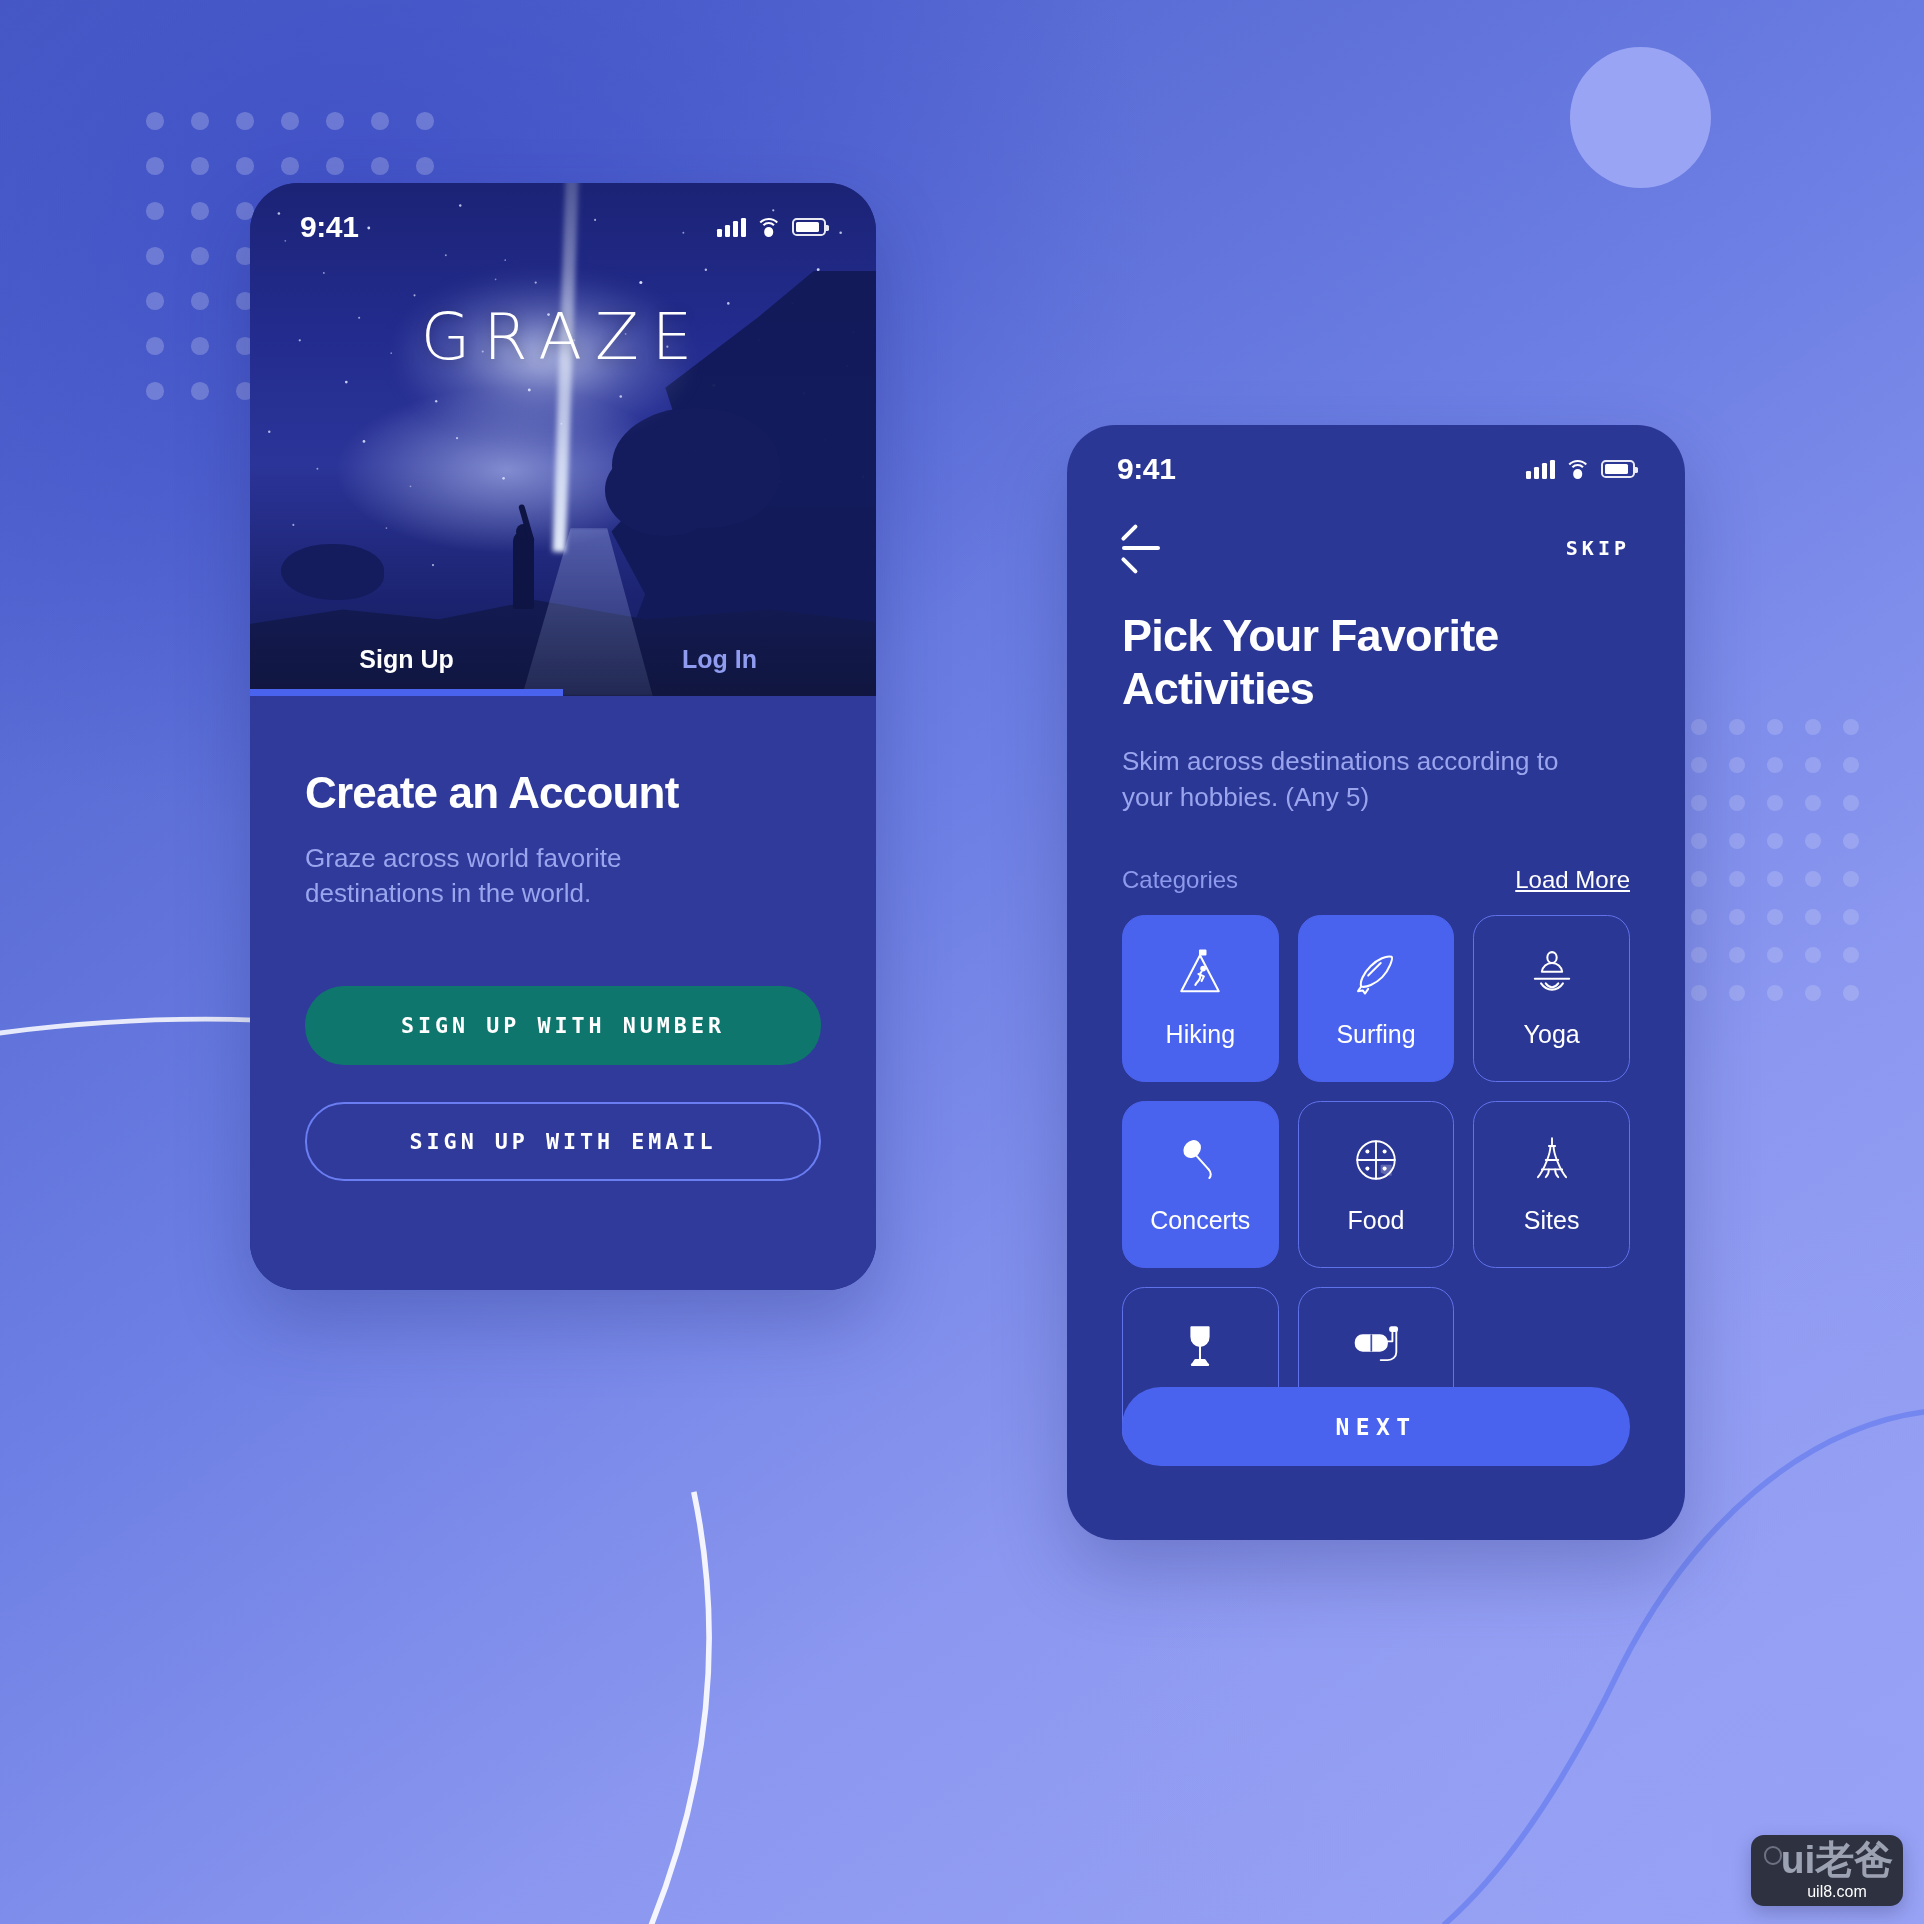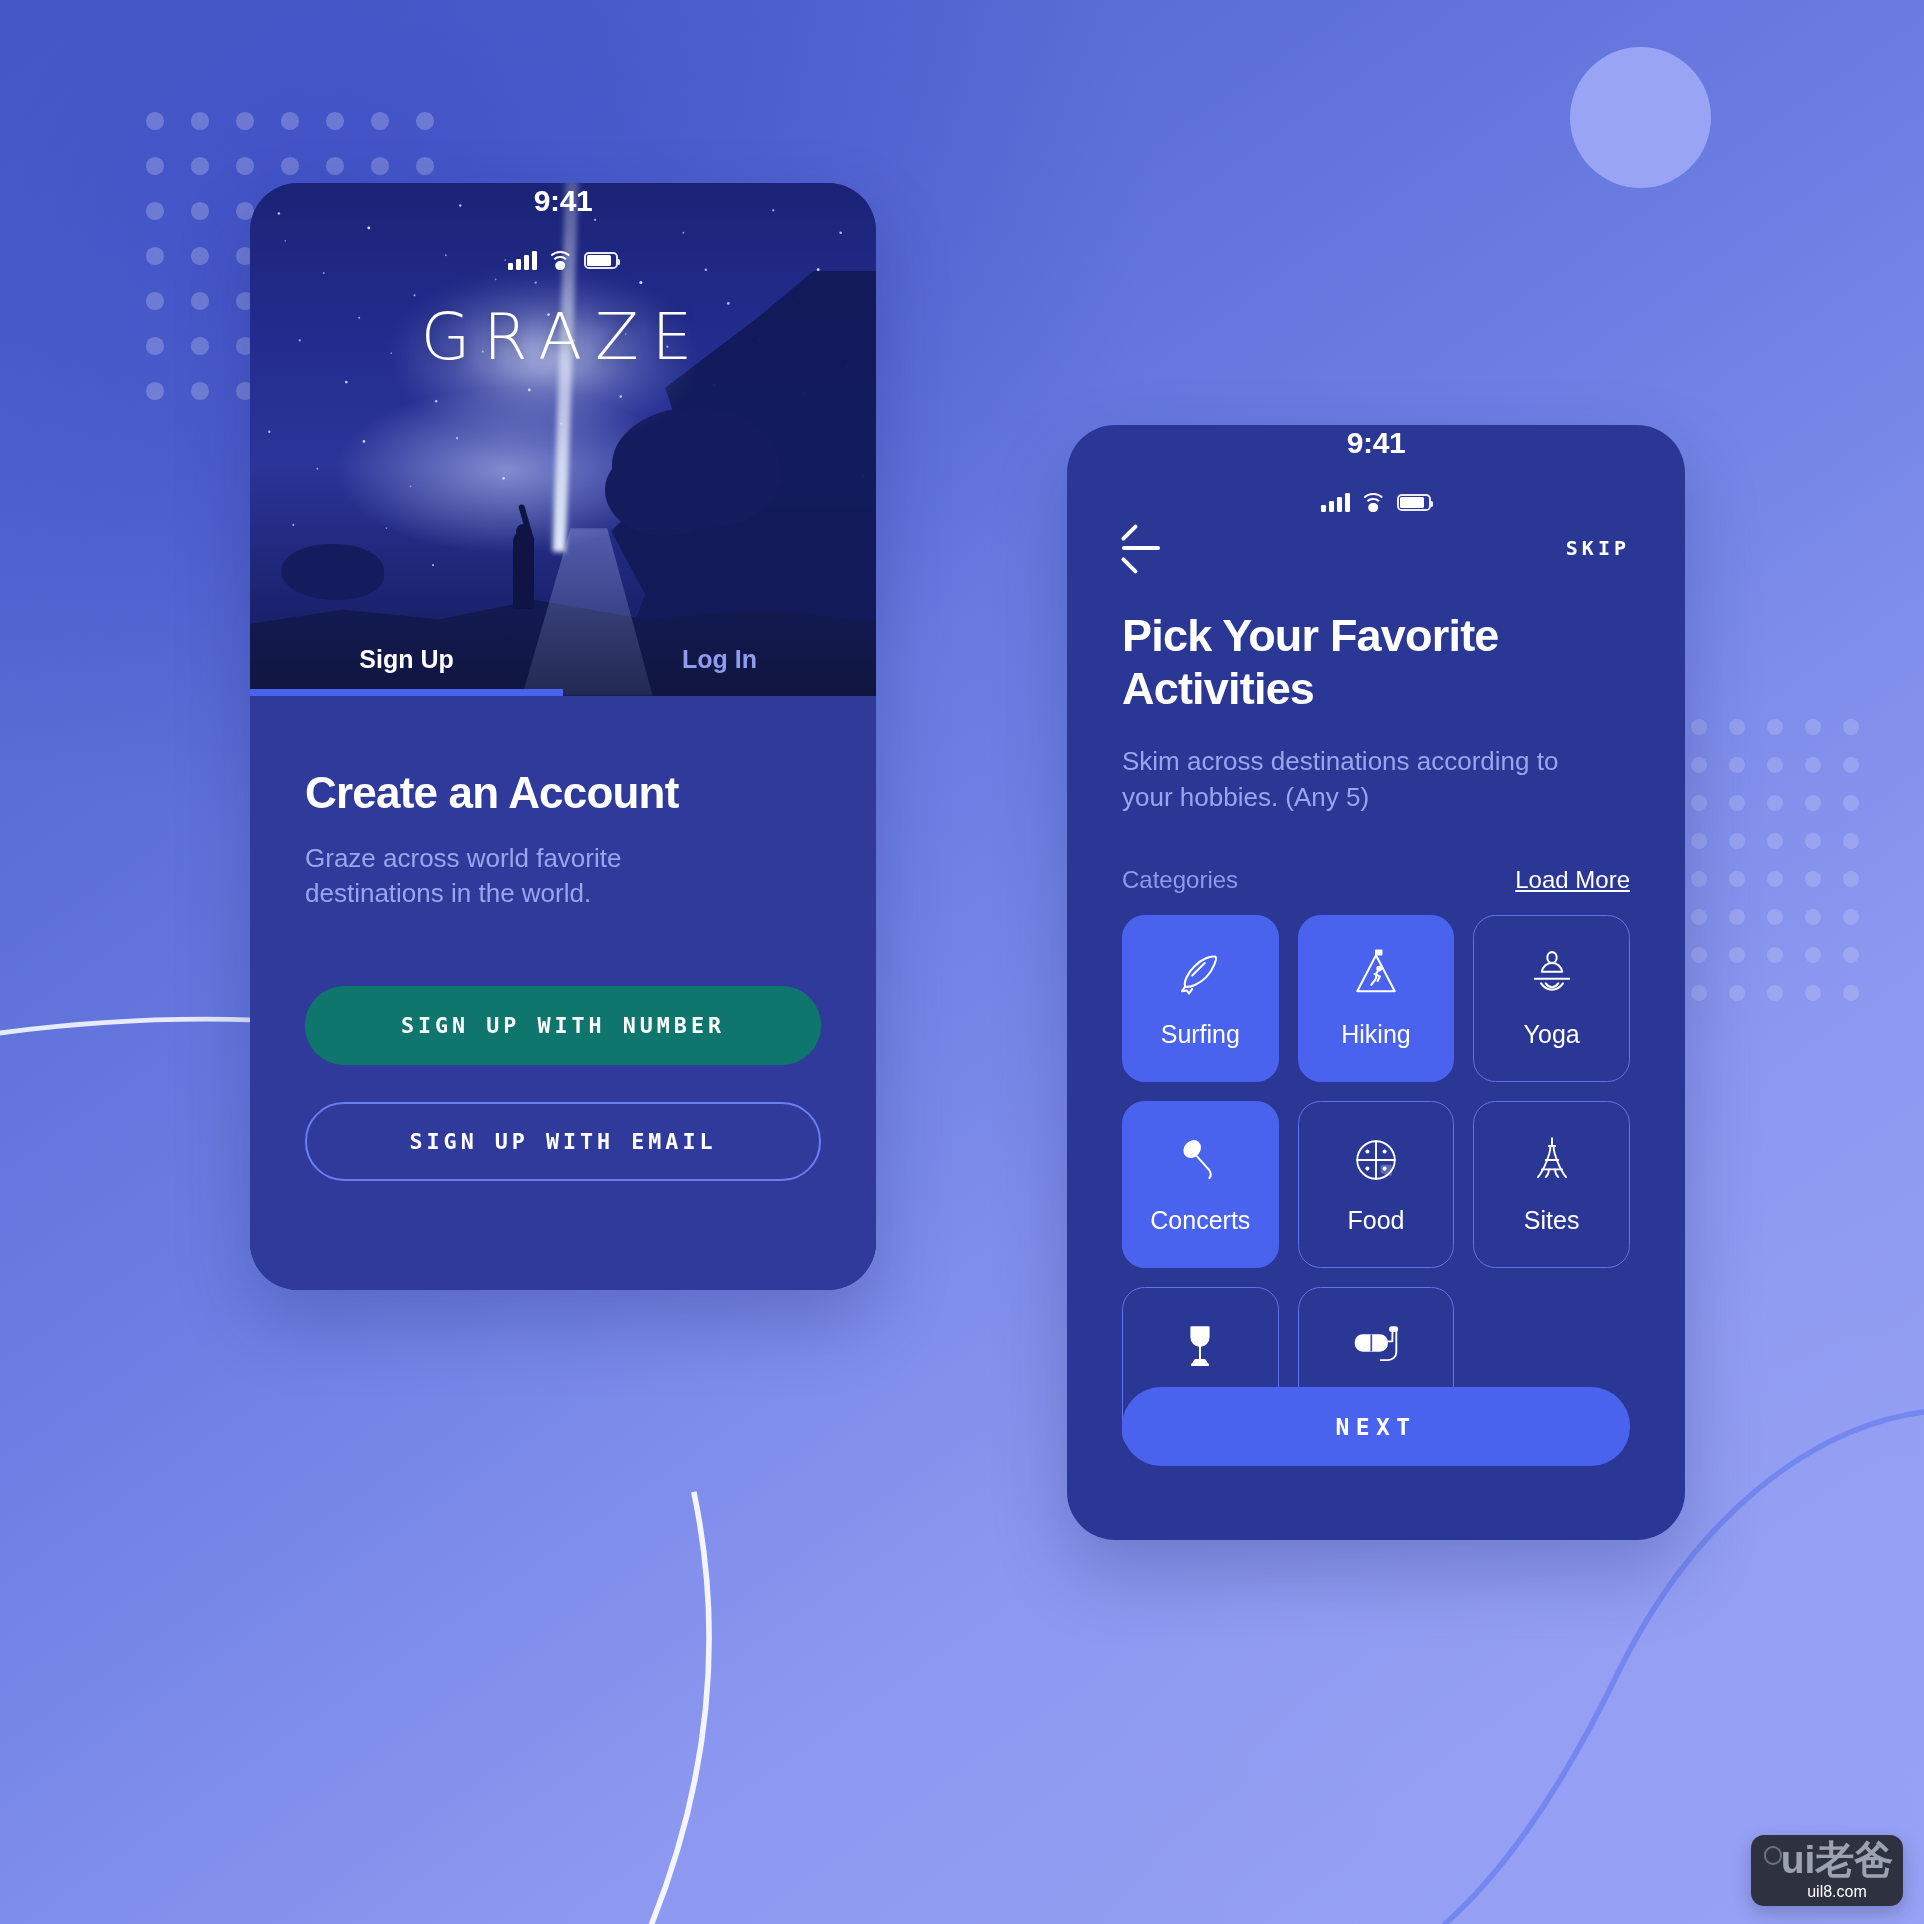--- a/index.html
+++ b/index.html
@@ -34,21 +34,21 @@
     overflow:hidden;
     box-shadow:0 32px 72px rgba(30,40,110,.28);
   }
   #phone-left{left:250px;top:183px;width:626px;height:1107px;background:#1f2a84;}
   #phone-right{left:1067px;top:425px;width:618px;height:1115px;background:#2b3795;}
 
   
   .statusbar{
     position:absolute;left:0;right:0;top:0;height:88px;
     display:flex;align-items:center;justify-content:space-between;
-    padding:1px 50px;box-sizing:border-box;z-index:6;flex-direction:column;
+    padding:1px 50px;box-sizing:border-box;z-index:6;
   }
   .status-time{color:#fff;font-size:30px;font-weight:700;letter-spacing:-0.4px;}
   .status-icons{display:flex;align-items:center;gap:11.2px;}
   .sig{display:flex;align-items:flex-end;gap:3.2px;height:19px;}
   .sig b{display:block;width:4.8px;background:#fff;border-radius:1.2px;}
   .sig b:nth-child(1){height:7.2px;} .sig b:nth-child(2){height:11.2px;}
   .sig b:nth-child(3){height:15.2px;} .sig b:nth-child(4){height:19px;}
   .wifi{position:relative;width:24px;height:19px;}
   .wifi span{position:absolute;border:2.7px solid #fff;border-bottom-color:transparent;
      border-left-color:transparent;border-right-color:transparent;border-radius:50%;left:50%;transform:translateX(-50%);}
@@ -437,39 +437,39 @@
     <div class="cat-row">
       <div class="cat-label">Categories</div>
       <div class="load-more">Load More</div>
     </div>
 
     <div class="grid">
 
       <div class="cell on">
         <div class="ico">
           <svg viewBox="0 0 64 64" fill="none" stroke="#fff" stroke-width="2.6" stroke-linecap="round" stroke-linejoin="round">
-            <path d="M52 10c-6-2-18 3-27 12S11 42 13 48c6 2 18-3 27-12s14-24 12-26z"></path>
-            <path d="M22 34l16-16"></path>
-              <path d="M13 48l-4 6 6-1 3 4 4-6"></path>
-          </svg>
-        </div>
-        <div class="lbl">Surfing</div>
-      </div>
-
-      <div class="cell on">
-        <div class="ico">
-          <svg viewBox="0 0 64 64" fill="none" stroke="#fff" stroke-width="2.6" stroke-linecap="round" stroke-linejoin="round">
             <path d="M32 8L8 54h48L32 8z"></path>
             <path d="M32 8V2h7v5h-7z" fill="#fff"></path>
             <path d="M26 46c2-4 5-5 6-9s-1-6 2-8"></path>
             <circle cx="36" cy="25" r="2.4" fill="#fff"></circle>
             <path d="M30 32l7 3-3 6"></path>
           </svg>
         </div>
         <div class="lbl">Hiking</div>
+      </div>
+
+      <div class="cell on">
+        <div class="ico">
+          <svg viewBox="0 0 64 64" fill="none" stroke="#fff" stroke-width="2.6" stroke-linecap="round" stroke-linejoin="round">
+            <path d="M52 10c-6-2-18 3-27 12S11 42 13 48c6 2 18-3 27-12s14-24 12-26z"></path>
+            <path d="M22 34l16-16"></path>
+              <path d="M13 48l-4 6 6-1 3 4 4-6"></path>
+          </svg>
+        </div>
+        <div class="lbl">Surfing</div>
       </div>
 
 
       <div class="cell off">
         <div class="ico">
           <svg viewBox="0 0 64 64" fill="none" stroke="#fff" stroke-width="2.6" stroke-linecap="round" stroke-linejoin="round">
             <ellipse cx="32" cy="11" rx="6" ry="7"></ellipse>
             <path d="M32 18c-7 0-12 5-13 11h26c-1-6-6-11-13-11z"></path>
             <path d="M10 38h44"></path>
             <path d="M18 44c4 6 10 8 14 8s10-2 14-8"></path>

